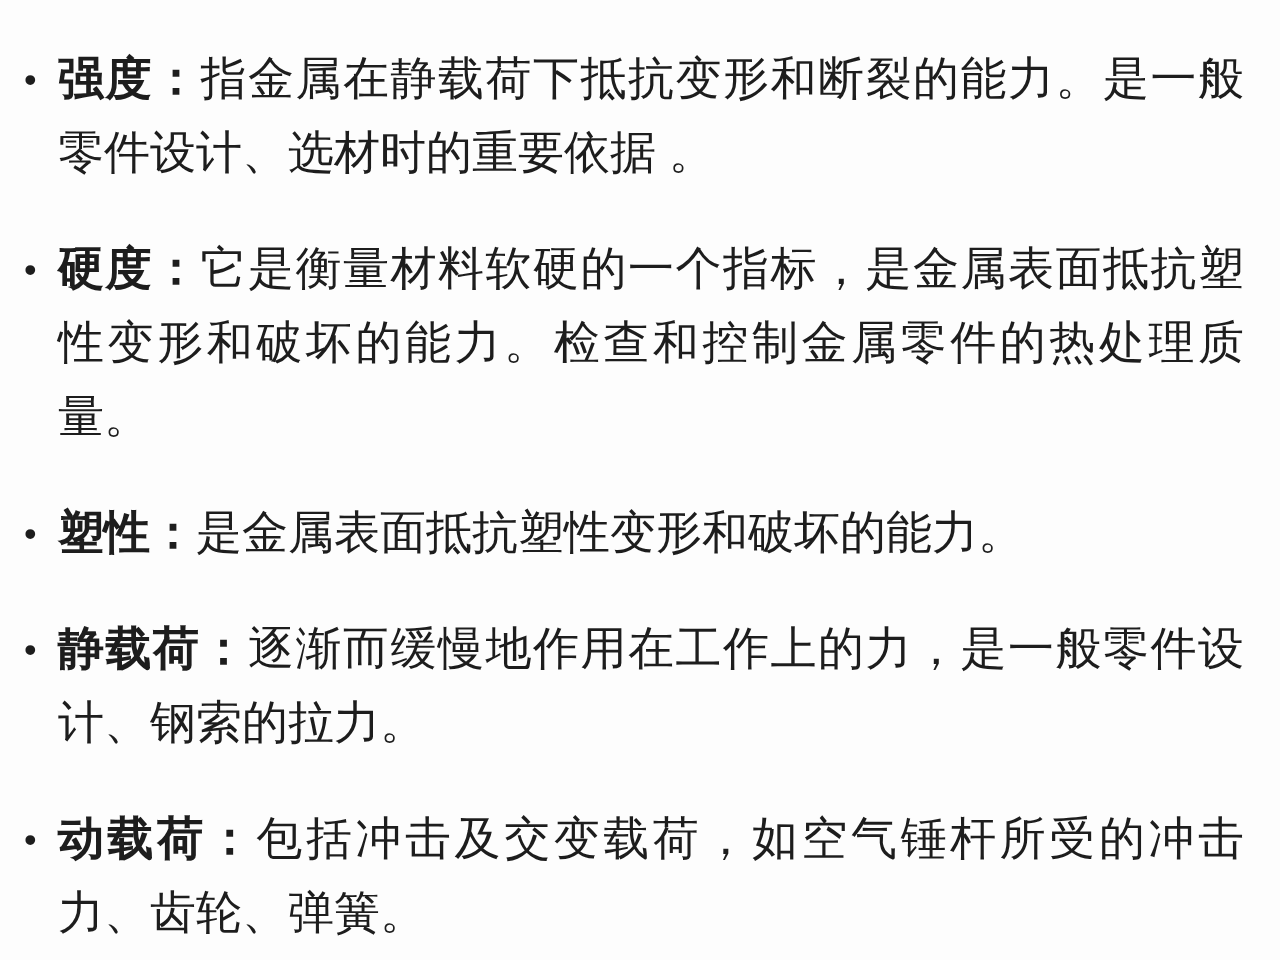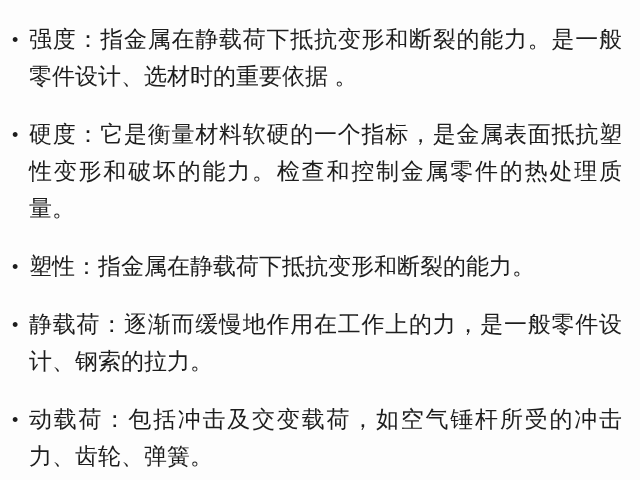--- a/index.html
+++ b/index.html
@@ -54,41 +54,41 @@
     text-align: justify;
   }
   .bullet-marker {
     position: absolute;
     left: 0;
     top: 1px;
     font-size: 18px;
     color: #1d1d1d;
   }
   .term, .colon {
-    font-weight: normal;
+    font-weight: bold;
   }
 </style>
 </head>
 <body>
 
 <div class="slide">
 
 
   <main class="content">
 
     <div class="bullet-item">
       <span class="bullet-marker">•</span><span class="term">强度</span><span class="colon">：</span><span class="definition">指金属在静载荷下抵抗变形和断裂的能力。是一般零件设计、选材时的重要依据 。</span>
     </div>
 
     <div class="bullet-item">
       <span class="bullet-marker">•</span><span class="term">硬度</span><span class="colon">：</span><span class="definition">它是衡量材料软硬的一个指标，是金属表面抵抗塑性变形和破坏的能力。检查和控制金属零件的热处理质量。</span>
     </div>
 
     <div class="bullet-item">
-      <span class="bullet-marker">•</span><span class="term">塑性</span><span class="colon">：</span><span class="definition">指金属在静载荷下抵抗变形和断裂的能力。</span>
+      <span class="bullet-marker">•</span><span class="term">塑性</span><span class="colon">：</span><span class="definition">是金属表面抵抗塑性变形和破坏的能力。</span>
     </div>
 
     <div class="bullet-item">
       <span class="bullet-marker">•</span><span class="term">静载荷</span><span class="colon">：</span><span class="definition">逐渐而缓慢地作用在工作上的力，是一般零件设计、钢索的拉力。</span>
     </div>
 
     <div class="bullet-item">
       <span class="bullet-marker">•</span><span class="term">动载荷</span><span class="colon">：</span><span class="definition">包括冲击及交变载荷，如空气锤杆所受的冲击力、齿轮、弹簧。</span>
     </div>
 

